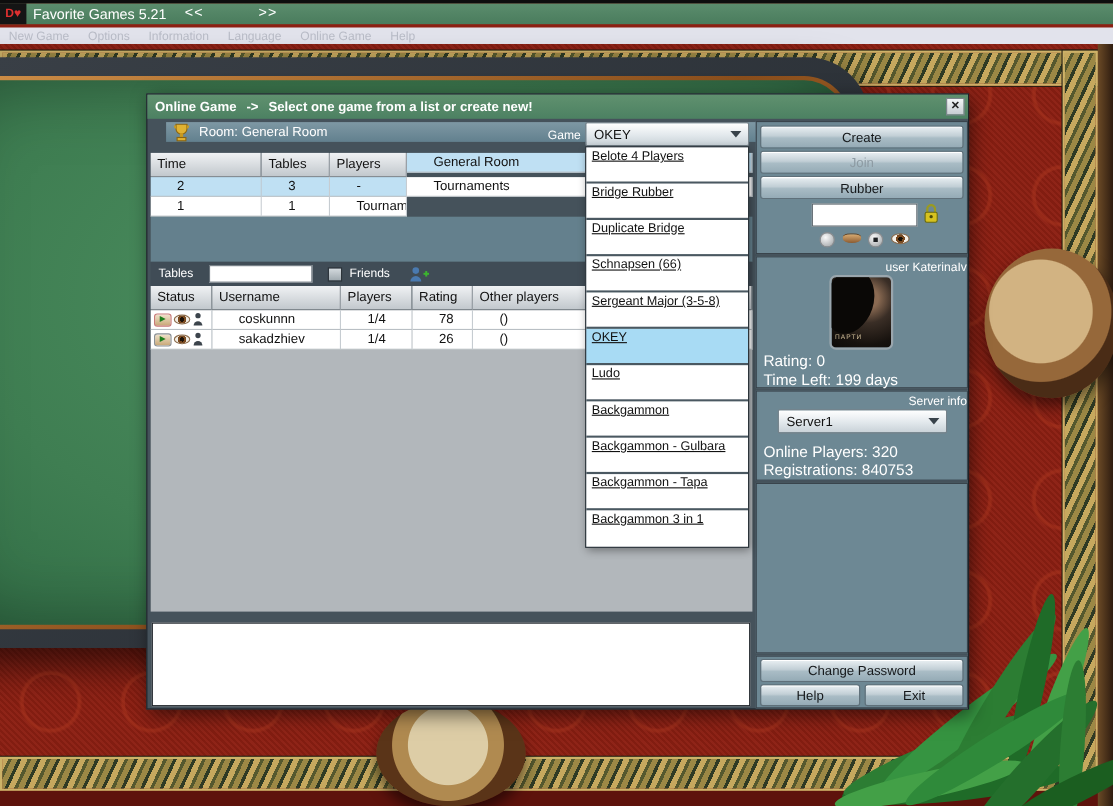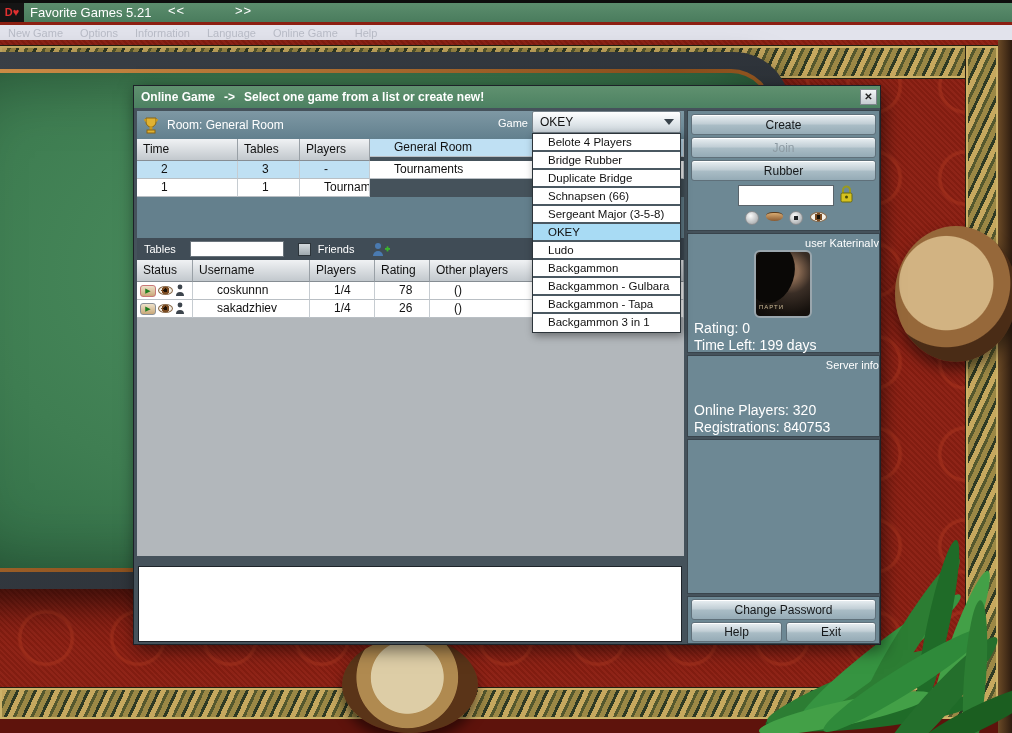--- a/index.html
+++ b/index.html
@@ -57,21 +57,21 @@
     background:#45525b; border:1px solid #1d2228; box-shadow:3px 5px 16px rgba(0,0,0,.55);
     font-size:12px; color:#111; }
   .dlg-title { position:absolute; left:0; top:0; width:100%; height:22px;
     background:linear-gradient(#60916f,#4c8162); color:#fff; font-size:12px; font-weight:bold;
     display:flex; align-items:center; padding-left:7px; gap:9px; }
   .dlg-close { position:absolute; right:3px; top:3px; width:17px; height:16px;
     background:linear-gradient(#f4f6f7,#c6ccd1); border:1px solid #7d858c; color:#222;
     font-size:10px; font-weight:bold; text-align:center; line-height:14px; cursor:default; }
 
   
-  .room-bar { position:absolute; left:3px; top:25px; width:547px; height:28px;
+  .room-bar { position:absolute; left:17px; top:25px; width:547px; height:18px;
     background:linear-gradient(#7e98a4,#62808e); color:#fff; display:flex; align-items:center; }
   .room-bar .trophy { margin-left:6px; }
   .room-bar .room-label { margin-left:8px; font-size:12px; }
   .game-label { position:absolute; left:340px; top:31px; width:54px; text-align:right; color:#fff; font-size:11px; }
   .selectbox { position:absolute; background:linear-gradient(#ffffff,#e2e8ec 55%,#c9d2d8);
     border:1px solid #76828a; border-radius:2px; display:flex; align-items:center; cursor:default; }
   .selectbox .sel-text { flex:1; padding-left:7px; font-size:12px; color:#111; }
   .sel-arrow { width:0; height:0; border-left:5px solid transparent; border-right:5px solid transparent;
     border-top:6px solid #38424a; margin-right:6px; }
   .game-select { left:398px; top:25px; width:149px; height:22px; }
@@ -105,22 +105,22 @@
     border:1px solid #c87878; font-size:7px; line-height:10px; text-align:center; color:#1e7e1e; }
   .st-play.gray-border { border-color:#8a9096; }
   .st-eye { width:15px; height:9px; border-radius:50%;
     background:radial-gradient(circle at 50% 50%, #1d1208 0 2px, #7a4a20 2px 4px, #f2ede4 4px);
     border:1px solid #8a6a4a; }
   .st-user { width:10px; height:13px; }
 
   
   .game-list { position:absolute; left:398px; top:47px; width:149px; background:#4a5861;
     border:1px solid #2c343a; z-index:6; box-shadow:2px 3px 8px rgba(0,0,0,.4); }
-  .game-item { height:18px; line-height:17px; background:#fff; border-bottom:2px solid #4a5861;
-    font-size:11.5px; padding-left:15px; color:#111; cursor:default; white-space:nowrap; }
+  .game-item { height:33px; line-height:17px; background:#fff; border-bottom:2px solid #4a5861;
+    font-size:11.5px; padding-left:5px; color:#111; cursor:default; white-space:nowrap;text-decoration:underline; }
   .game-item:last-child { border-bottom:none; }
   .game-item.selected { background:#a8dbf4; }
 
   
   .rsec { position:absolute; left:553px; width:193px; background:#6d8894; border:1px solid #39444c; }
   .sec-actions { top:24px; height:121px; }
   .sec-user { top:147px; height:120px; }
   .sec-server { top:269px; height:82px; }
   .sec-empty { top:353px; height:155px; }
   .sec-footer { top:510px; height:48px; }
@@ -342,20 +342,24 @@
       <div class="avatar">
         <div class="hair"></div>
         <div class="caption">ПАРТИ</div>
       </div>
       <div class="panel-text txt-rating">Rating: 0</div>
       <div class="panel-text txt-timeleft">Time Left: 199 days</div>
     </div>
 
     <div class="rsec sec-server">
       <div class="sec-title">Server info</div>
+      <div class="selectbox server-select">
+        <span class="sel-text">Server1</span>
+        <span class="sel-arrow"></span>
+      </div>
       <div class="panel-text txt-online">Online Players: 320</div>
       <div class="panel-text txt-regs">Registrations: 840753</div>
     </div>
 
     <div class="rsec sec-empty"></div>
 
     <div class="rsec sec-footer">
       <div class="btn btn-chpwd">Change Password</div>
       <div class="btn btn-help">Help</div>
       <div class="btn btn-exit">Exit</div>

